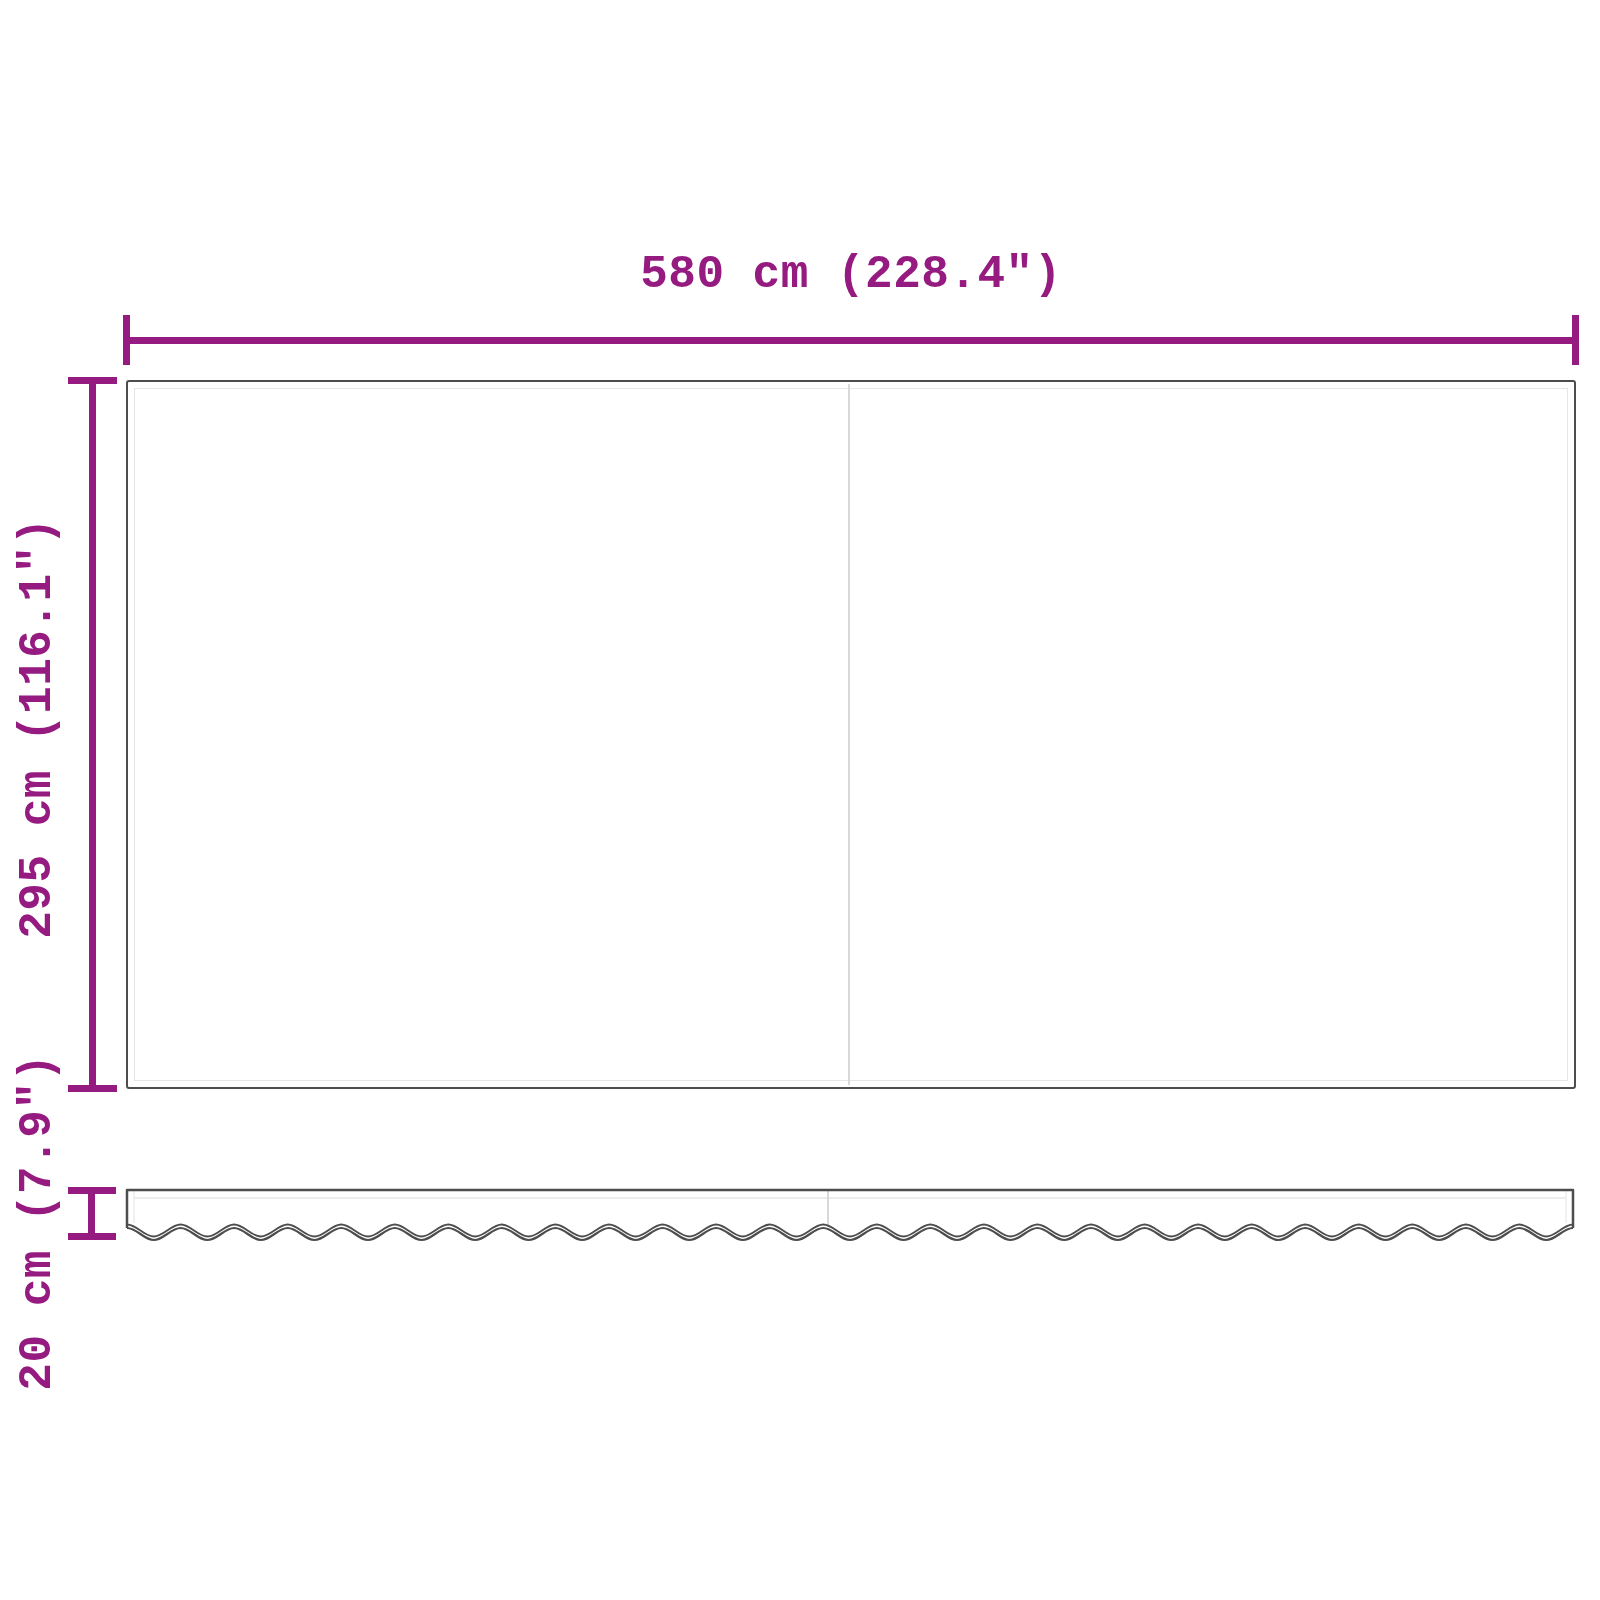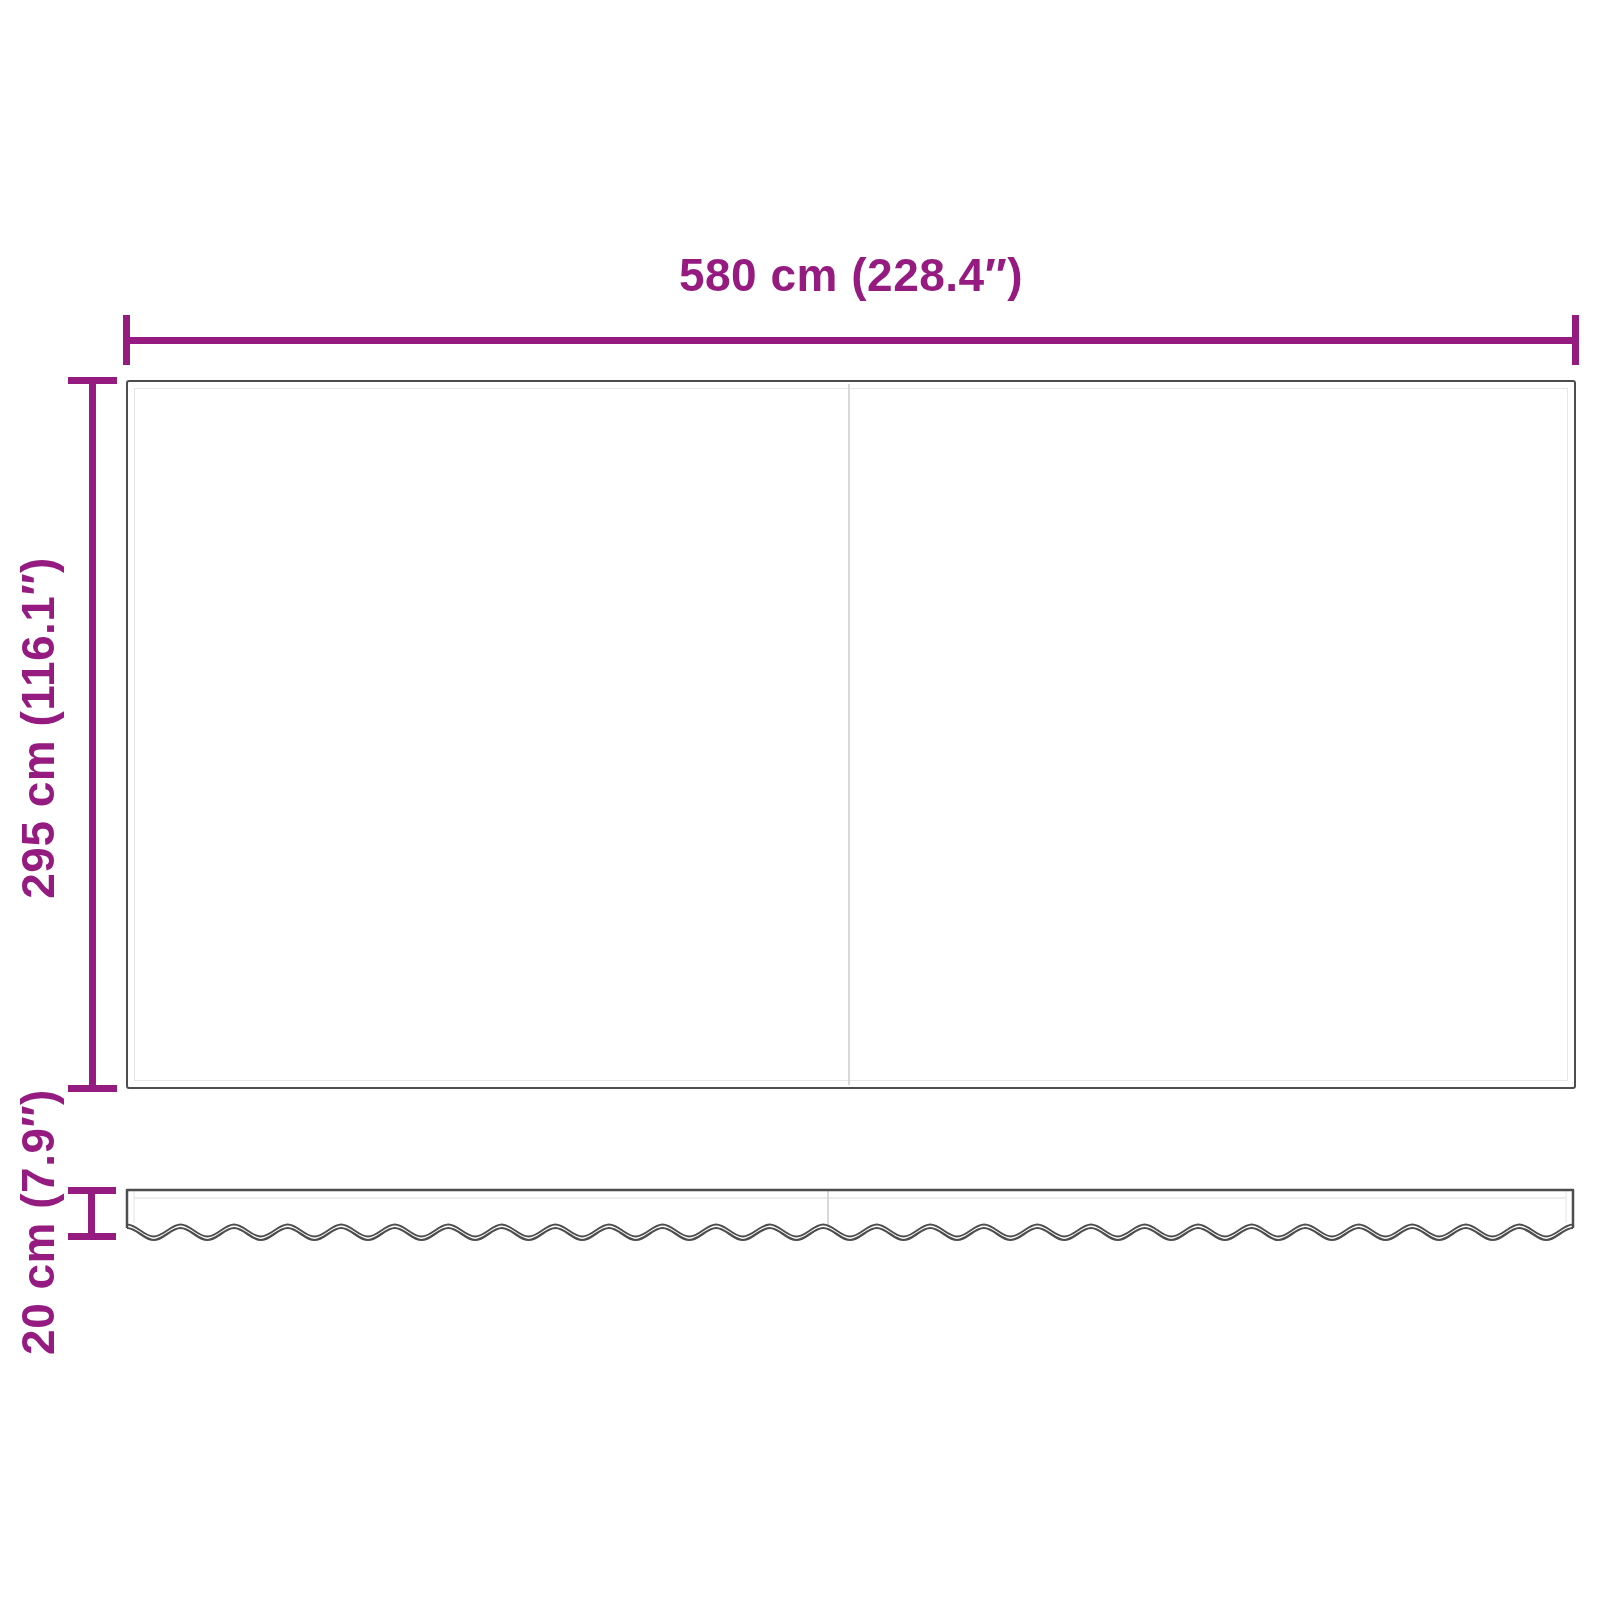--- a/index.html
+++ b/index.html
@@ -6,21 +6,21 @@
     margin: 0;
     padding: 0;
     background: #ffffff;
   }
   #canvas {
     position: relative;
     width: 1600px;
     height: 1460px;
     background: #ffffff;
     overflow: hidden;
-    font-family: Liberation Sans, sans-serif;
+    font-family: Liberation Mono, monospace;
   }
   
   .dim-bar {
     position: absolute;
     background: #951B81;
   }
   .dim-label {
     position: absolute;
     color: #951B81;
     font-size: 46px;

